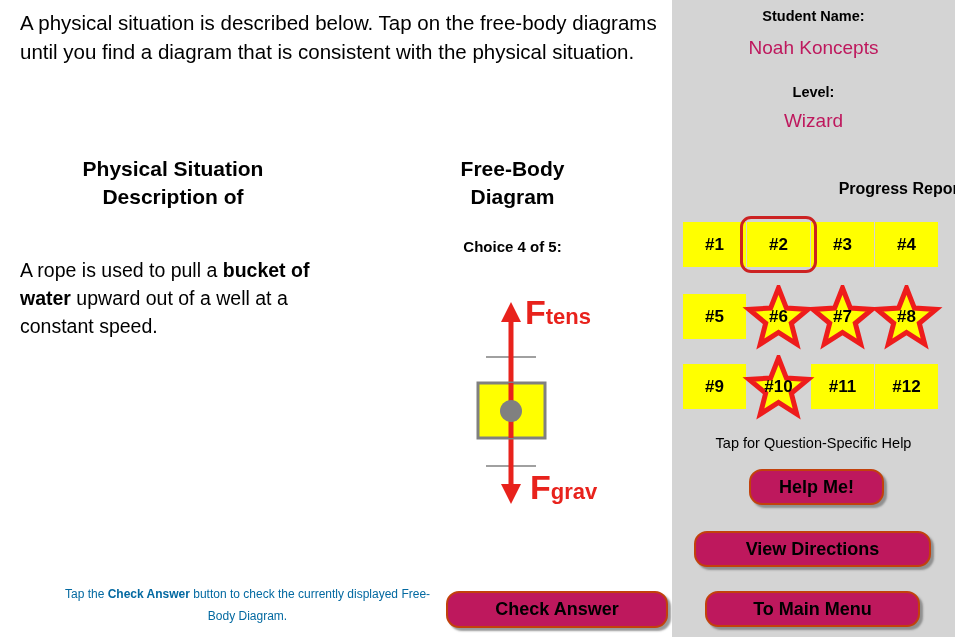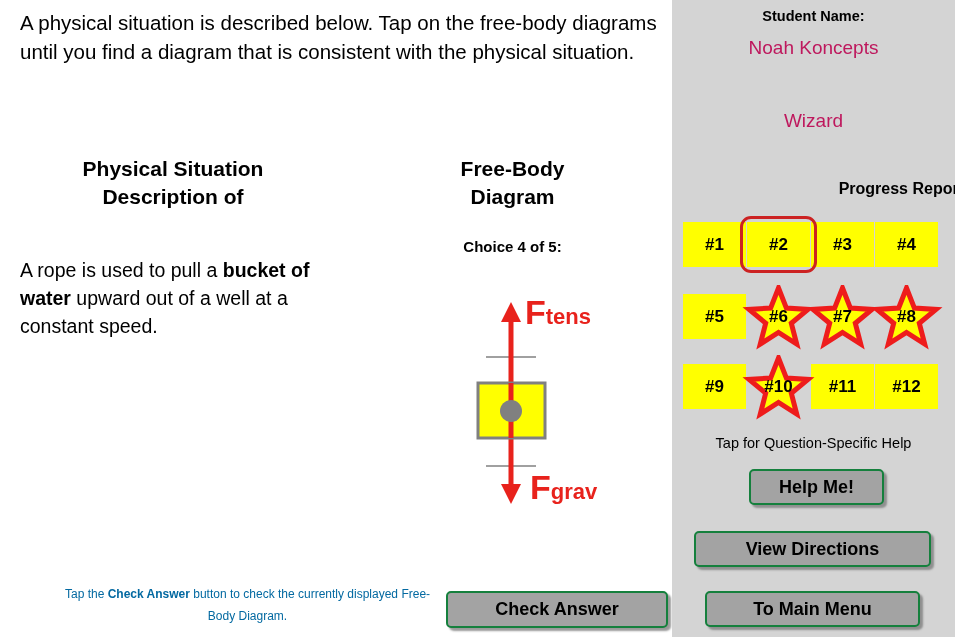--- a/index.html
+++ b/index.html
@@ -56,23 +56,23 @@
 
   
   #check-hint {
     position: absolute; left: 60px; top: 583px; width: 375px;
     text-align: center; font-size: 12px; line-height: 22px; color: #0369a1;
   }
   #check-hint b { font-weight: bold; }
 
   .btn {
     position: absolute;
-    background: #a3a3a3;
-    border: 2px solid #15803d;
-    border-radius: 5px;
+    background: #be185d;
+    border: 2px solid #c2410c;
+    border-radius: 13px;
     box-shadow: 3px 3px 2px rgba(120,120,120,0.75);
     font-weight: bold;
     color: #000;
     display: flex; align-items: center; justify-content: center;
     box-sizing: border-box;
     cursor: pointer;
     font-family: "Liberation Sans", sans-serif;
   }
   #btn-check-answer { left: 446px; top: 591px; width: 222px; height: 37px; font-size: 18px; }
 
@@ -188,20 +188,21 @@
     <div id="check-hint">
       <span>Tap the </span><b>Check Answer</b><span> button to check the currently displayed Free-Body Diagram.</span>
     </div>
 
     <div class="btn" id="btn-check-answer">Check Answer</div>
   </div>
 
   <div id="sidebar">
     <div class="side-label" id="lbl-student">Student Name:</div>
     <div class="side-value" id="val-student">Noah Koncepts</div>
+    <div class="side-label" id="lbl-level">Level:</div>
     <div class="side-value" id="val-level">Wizard</div>
 
     <div id="progress-report-title">Progress Report</div>
 
     <div id="progress-grid">
         <div class="cell" style="left: 11px; top: 0px;">
           <div class="chip"></div>
           <div class="num">#1</div>
         </div>
         <div class="cell" style="left: 75px; top: 0px;">

